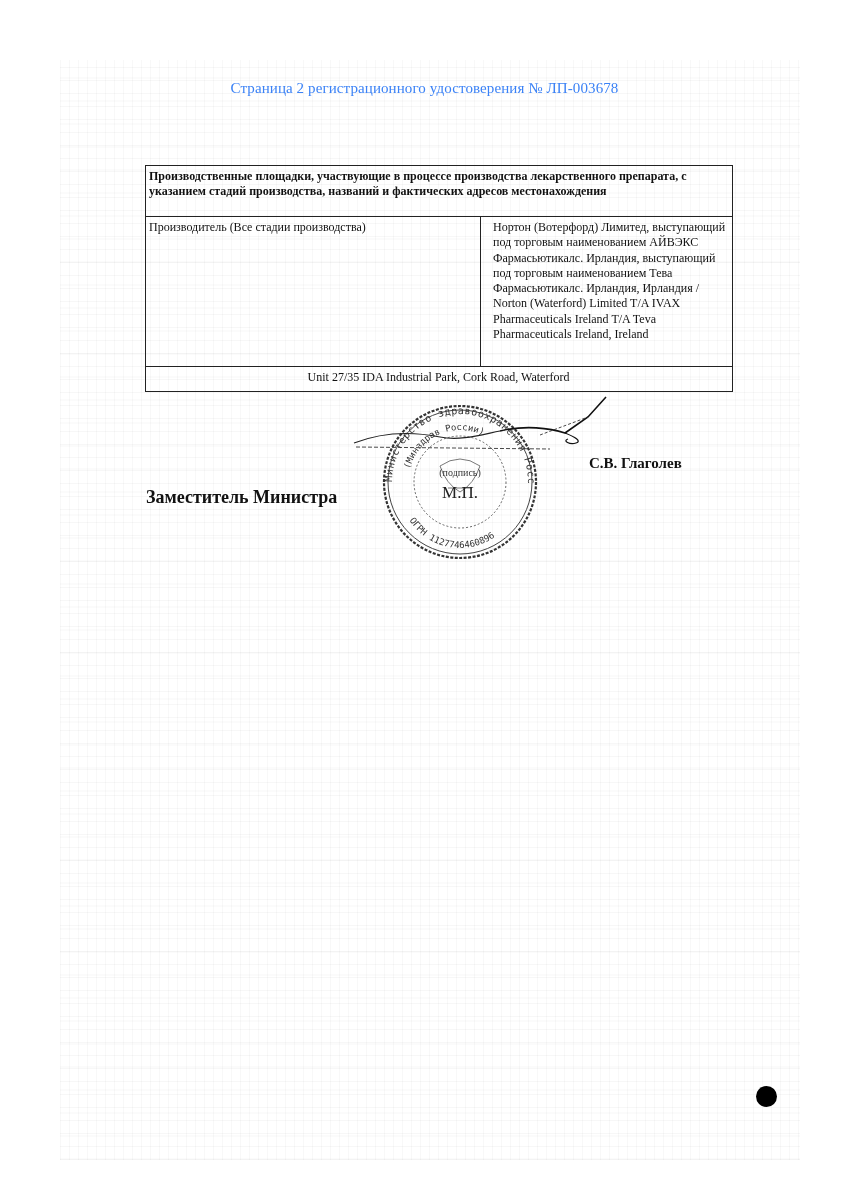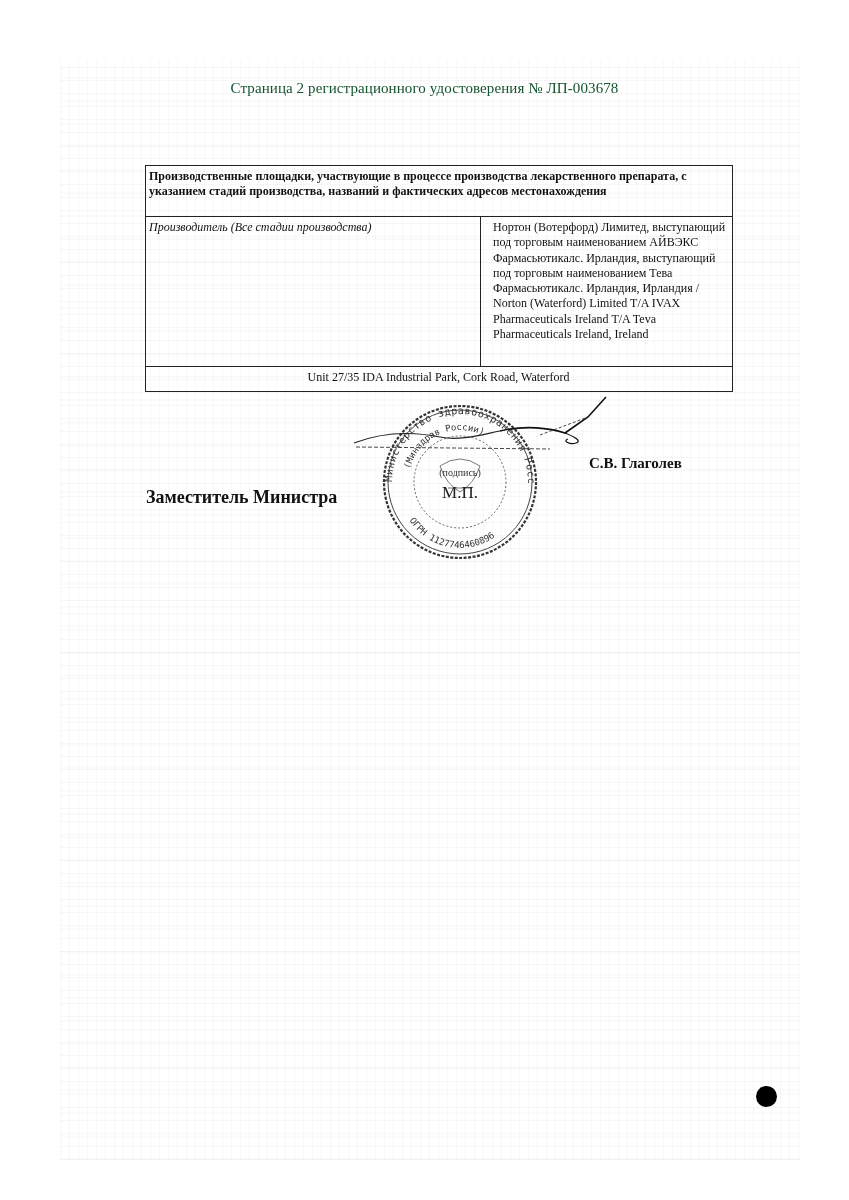--- a/index.html
+++ b/index.html
@@ -30,21 +30,21 @@
       pointer-events: none;
     }
     .page-header {
       position: absolute;
       left: 0;
       width: 849px;
       top: 80px;
       text-align: center;
       font-size: 15px;
       letter-spacing: 0.1px;
-      color: #14532d;
+      color: #3b82f6;
     }
     .sites-table {
       position: absolute;
       left: 145px;
       top: 165px;
       width: 588px;
       border: 1.5px solid #222;
       box-sizing: border-box;
       border-collapse: collapse;
       font-size: 12px;
@@ -53,21 +53,20 @@
     .sites-table td {
       border: 1.5px solid #222;
       padding: 3px 4px 3px 3px;
       vertical-align: top;
     }
     .sites-table .head-cell {
       font-weight: bold;
       height: 44px;
     }
     .sites-table .role-cell {
-      font-style: italic;
       width: 327px;
       height: 143px;
     }
     .sites-table .name-cell {
       padding-left: 12px;
     }
     .sites-table .addr-cell {
       height: 18px;
       padding-top: 3px;
       text-align: center;

